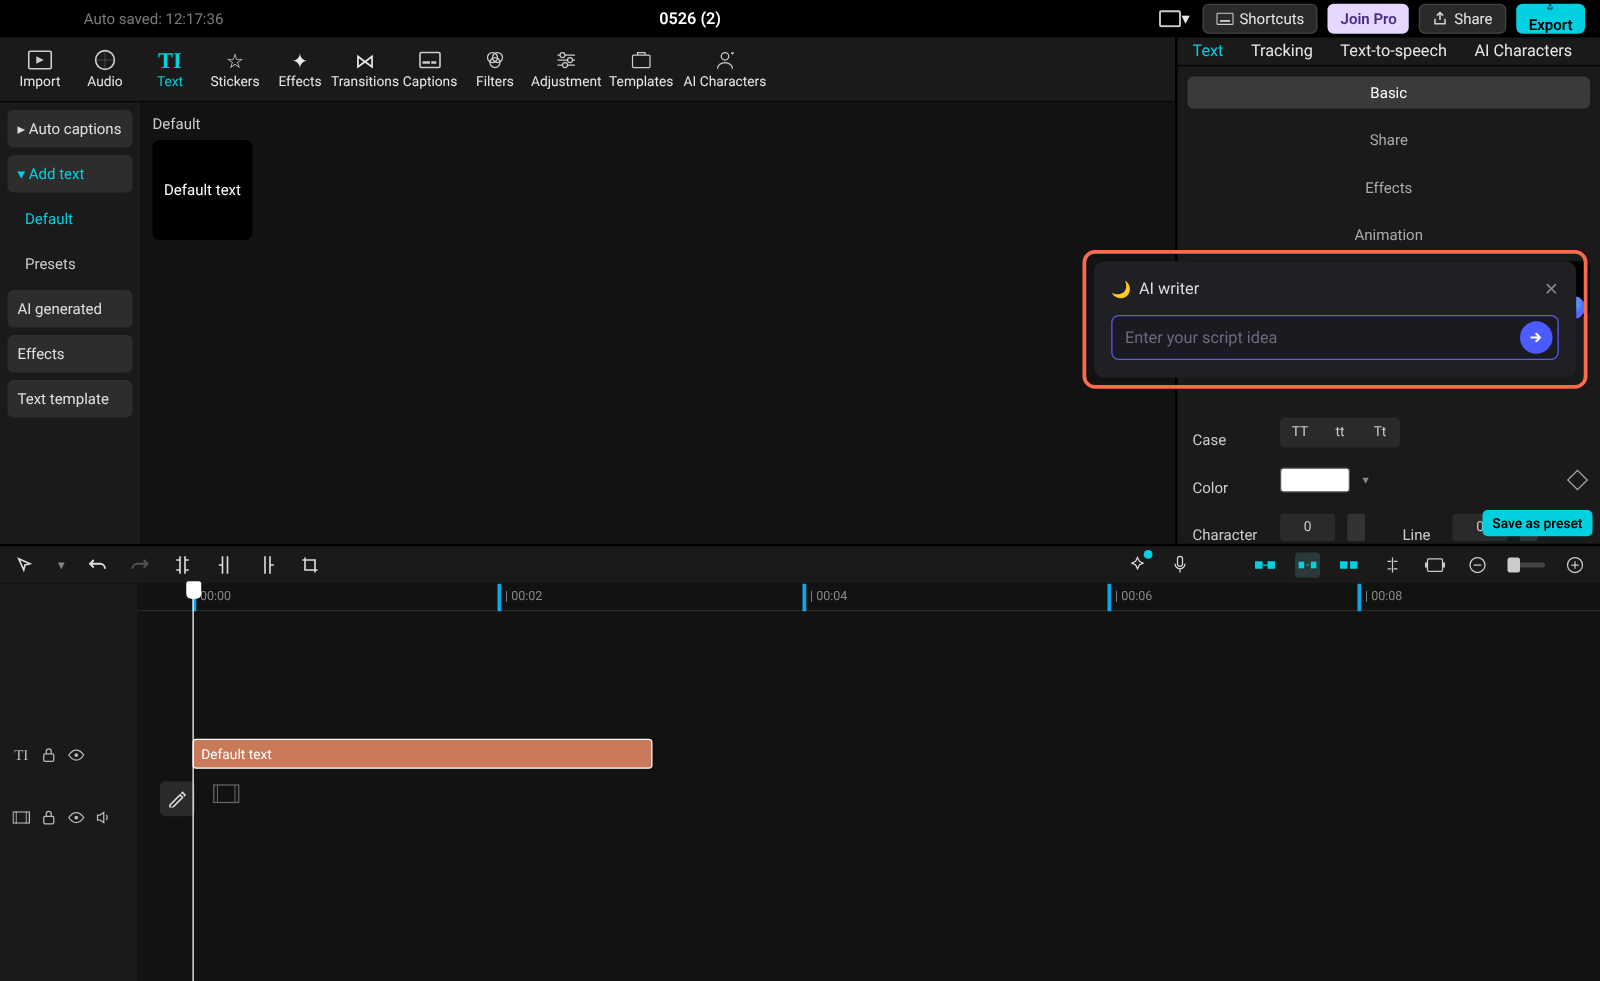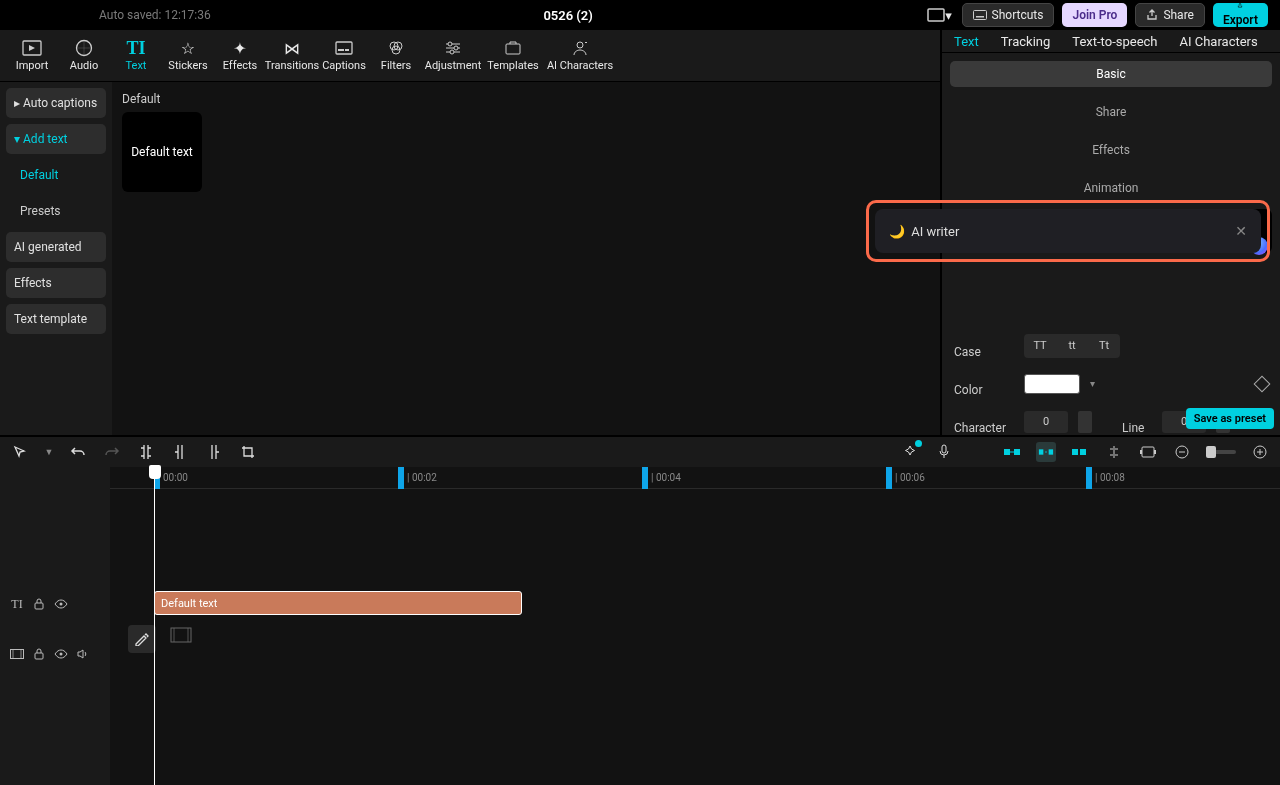--- a/index.html
+++ b/index.html
@@ -1,18 +1,18 @@
 <!DOCTYPE html>
 <html><head>
 <meta charset="utf-8">
 <style>
   *{box-sizing:border-box;margin:0;padding:0;font-family:-apple-system,BlinkMacSystemFont,"Segoe UI",Roboto,Arial,sans-serif;}
   body{background:#000;color:#e8e8e8;font-size:13px;width:1280px;height:785px;overflow:hidden;}
   .topbar{height:30px;background:#000;display:flex;align-items:center;padding:0 12px;}
-  .topbar .autosave{color:#7a7a7a;font-size:12px;margin-left:87px;}
+  .topbar .autosave{color:#7a7a7a;font-size:12px;margin-left:55px;}
   .topbar .title{flex:1;text-align:center;font-weight:600;font-size:13px;color:#fff;}
   .topbar .right{display:flex;gap:8px;align-items:center;}
   .tb-icon{width:28px;height:22px;display:flex;align-items:center;justify-content:center;color:#e8e8e8;}
   .btn{height:24px;padding:0 10px;border-radius:5px;display:flex;align-items:center;gap:5px;font-size:12px;border:1px solid #444;background:#2a2a2a;color:#e8e8e8;cursor:pointer;}
   .btn.pro{background:#e5d7ff;color:#4a2b8a;border:none;font-weight:600;}
   .btn.export{background:#00d0e0;color:#000;border:none;font-weight:600;flex-direction:column;}
   .main{display:flex;height:405px;}
   .toolbar{height:52px;background:#1a1a1a;display:flex;align-items:center;gap:0;padding:0 6px;border-bottom:1px solid #000;}
   .tool{width:52px;display:flex;flex-direction:column;align-items:center;justify-content:center;gap:2px;color:#e8e8e8;cursor:pointer;font-size:11px;height:48px;}
   .tool.active{color:#00d0e0;}
@@ -66,21 +66,21 @@
   .dot-badge{position:absolute;top:-2px;right:-2px;width:7px;height:7px;border-radius:50%;background:#00d0e0;}
   .tl-ico.accent{color:#00d0e0;}
   .tl-ico.faded{color:#555;}
   .zoom-track{width:30px;height:4px;background:#444;border-radius:2px;position:relative;}
   .zoom-thumb{position:absolute;left:0;top:-4px;width:10px;height:12px;background:#ccc;border-radius:2px;}
   
   .timeline{display:flex;height:318px;background:#121212;}
   .tl-left{width:110px;background:#1a1a1a;display:flex;flex-direction:column;}
   .tl-right{flex:1;position:relative;}
   .ruler{height:22px;border-bottom:1px solid #2a2a2a;position:relative;font-size:10px;color:#888;}
-  .ruler .tick{position:absolute;top:0;height:22px;border-left:6px solid #0ea5e9;padding-left:3px;padding-top:5px;}
+  .ruler .tick{position:absolute;top:0;height:22px;border-left:3px solid #0ea5e9;padding-left:3px;padding-top:5px;}
   .playhead{position:absolute;top:0;bottom:0;width:0;border-left:1.5px solid #fff;z-index:5;}
   .playhead .grip{position:absolute;top:-2px;left:-6px;width:12px;height:14px;background:#fff;border-radius:2px 2px 4px 4px;}
   .track-row{height:50px;display:flex;align-items:center;position:relative;}
   .track-head{height:50px;display:flex;align-items:center;gap:8px;padding:0 10px;color:#bbb;font-size:12px;}
   .track-head .mini{width:14px;height:14px;display:flex;align-items:center;justify-content:center;}
   .clip{position:absolute;left:0;top:12px;height:24px;border-radius:3px;background:#c97a5a;border:1.5px solid #fff;display:flex;align-items:center;padding:0 6px;font-size:11px;color:#fff;}
   .eff-btn{width:28px;height:28px;border-radius:4px;background:#2a2a2a;display:flex;align-items:center;justify-content:center;margin-left:10px;}
   svg{display:block;}
 </style>
 </head>
@@ -294,20 +294,28 @@
 
 <div class="ai-frame">
   <div class="ai-pop">
     <div class="ai-head">
       <div class="l">
         <span style="font-size:13px">🌙</span>
         <span>AI writer</span>
       </div>
       <div class="ai-close">✕</div>
     </div>
+    <div class="ai-input">
+      <input type="text" placeholder="Enter your script idea" style="">
+      <div class="ai-go">
+        <svg width="12" height="12" viewBox="0 0 12 12">
+            <path d="M2 6h7M6 3l3 3-3 3" fill="none" stroke="#fff" stroke-width="1.6" stroke-linecap="round" stroke-linejoin="round"></path>
+          </svg>
+      </div>
+    </div>
   </div>
 </div>
 
 <div class="tl-tools">
   <div class="tl-ico">
       <svg width="14" height="14" viewBox="0 0 14 14">
         <path d="M2 2l9 4-4 1-1 4z" fill="none" stroke="#ddd" stroke-width="1.3"></path>
       </svg>
     </div>
   <div class="tl-ico" style="width:10px;font-size:9px;color:#888">▼</div>

